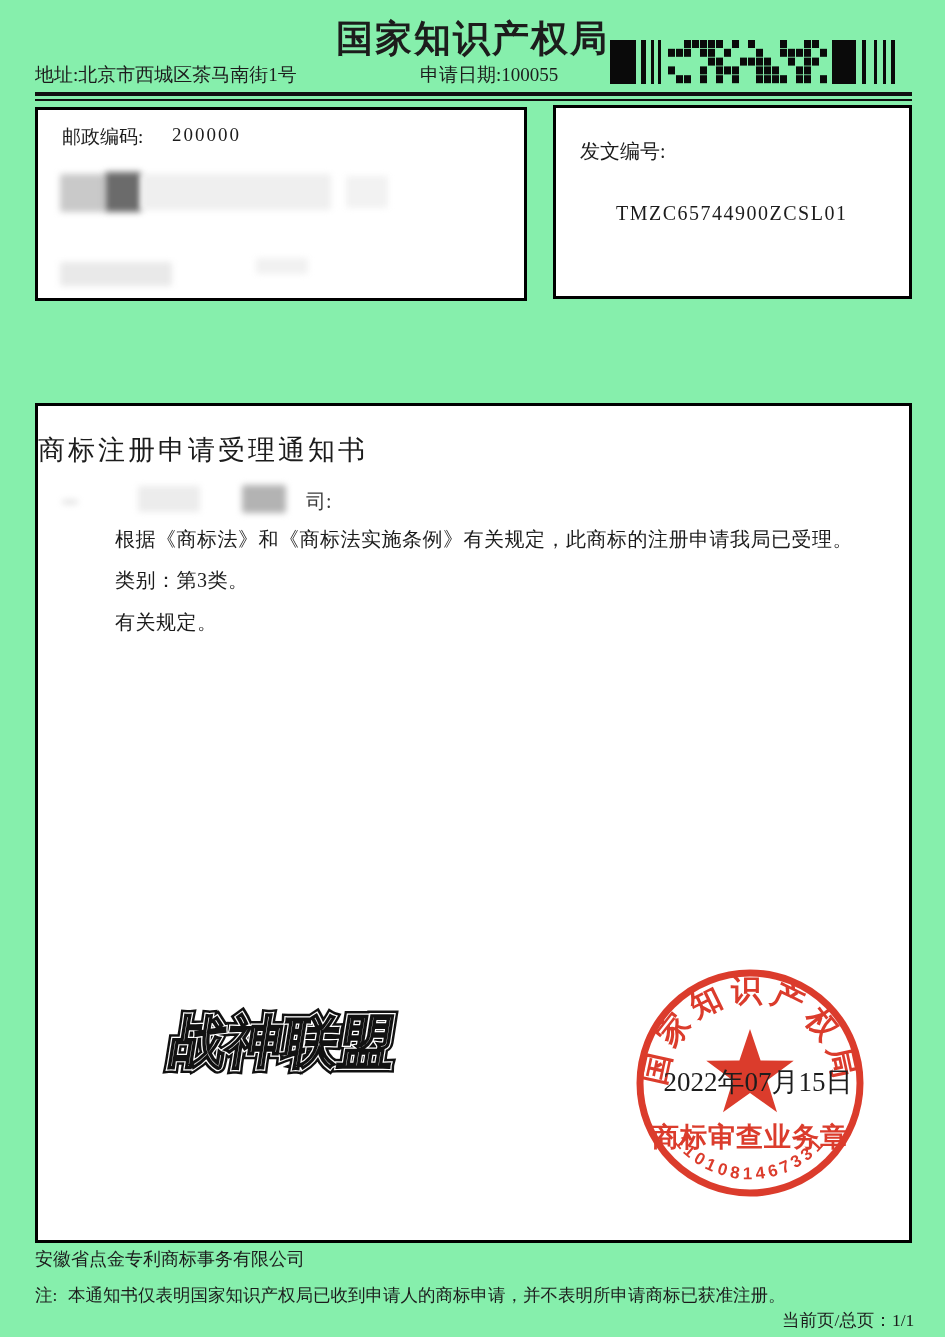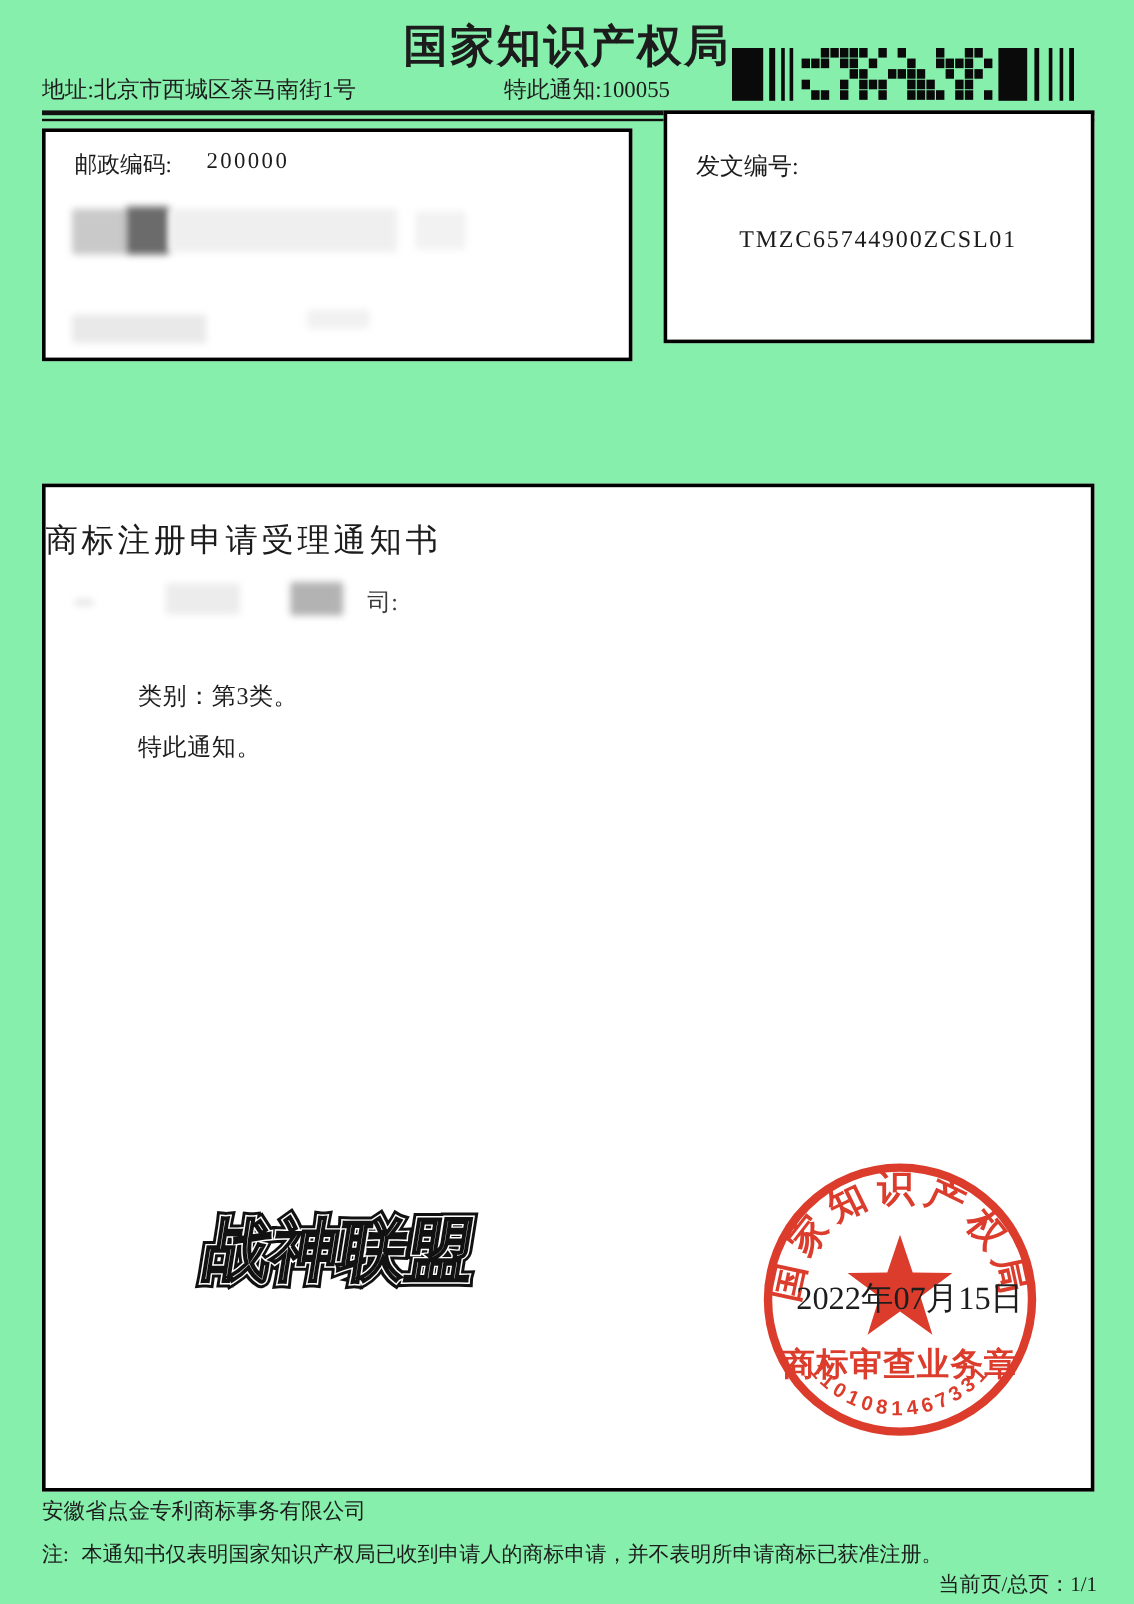--- a/index.html
+++ b/index.html
@@ -11,21 +11,21 @@
   
   #doc-title{left:0;top:14px;width:945px;text-align:center;font-size:37px;font-weight:bold;letter-spacing:2px;}
   #addr-line{left:35px;top:62px;font-size:19px;}
   #postal-line{left:420px;top:62px;font-size:19px;}
   #barcode{left:610px;top:38px;width:296px;height:50px;}
   .rule-thick{left:35px;top:92px;width:877px;height:4px;background:#101010;}
   .rule-thin{left:35px;top:99px;width:877px;height:2px;background:#101010;}
   
   .box{border:3px solid #000;background:#fff;}
   #recipient-box{left:35px;top:107px;width:486px;height:188px;}
-  #issue-box{left:553px;top:92px;width:353px;height:188px;}
+  #issue-box{left:553px;top:105px;width:353px;height:188px;}
   #date-box{left:35px;top:330px;width:871px;height:49px;}
   #main-box{left:35px;top:403px;width:871px;height:834px;}
   .inbox{position:absolute;}
   #recv-postal-label{left:24px;top:14px;font-size:19px;}
   #recv-postal-value{left:134px;top:14px;font-size:19px;letter-spacing:2px;}
   .blur{position:absolute;filter:blur(3px);border-radius:2px;}
   
   #issue-label{left:24px;top:30px;font-size:20px;}
   #issue-value{left:60px;top:94px;font-size:20px;letter-spacing:1.5px;}
   
@@ -49,21 +49,21 @@
   #note-text{left:68px;top:1283px;font-size:17.5px;}
   #page-indicator{left:782px;top:1283px;font-size:17.5px;margin-top:25px;}
 </style>
 </head>
 <body>
 
 <div id="page">
 
   <div class="abs" id="doc-title">国家知识产权局</div>
   <div class="abs" id="addr-line">地址:北京市西城区茶马南街1号</div>
-  <div class="abs" id="postal-line">特此通知:100055</div>
+  <div class="abs" id="postal-line">申请日期:100055</div>
   <svg class="abs" id="barcode" viewBox="0 0 296 50">
       <rect x="0" y="2" width="26" height="44" fill="#0a0a0a"></rect>
       <rect x="31" y="2" width="5" height="44" fill="#0a0a0a"></rect>
       <rect x="41" y="2" width="3" height="44" fill="#0a0a0a"></rect>
       <rect x="48" y="2" width="3" height="44" fill="#0a0a0a"></rect>
       <rect x="58" y="10.8" width="7" height="8" fill="#0a0a0a"></rect>
       <rect x="58" y="28.400000000000002" width="7" height="8" fill="#0a0a0a"></rect>
       <rect x="66" y="10.8" width="7" height="8" fill="#0a0a0a"></rect>
       <rect x="66" y="37.2" width="7" height="8" fill="#0a0a0a"></rect>
       <rect x="74" y="2" width="7" height="8" fill="#0a0a0a"></rect>
@@ -144,22 +144,23 @@
   <div class="abs box" id="main-box">
     <div class="inbox" id="notice-title">商标注册申请受理通知书</div>
 
     <div class="inbox" id="recipient-line">
       <div class="blur" style="left:24px;top:18px;width:16px;height:4px;background:#dcdcdc;"></div>
       <div class="blur" style="left:100px;top:4px;width:62px;height:26px;background:#ececec;"></div>
       <div class="blur" style="left:204px;top:3px;width:44px;height:28px;background:#b3b3b3;"></div>
       <span id="recipient-suffix">司:</span>
     </div>
 
+    <div class="inbox para" id="body-line1">根据《商标法》和《商标法实施条例》有关规定，此商标的注册申请我局已受理。</div>
     <div class="inbox para" id="body-line2">类别：第3类。</div>
-    <div class="inbox para" id="body-line3">特此通知。</div>
+    <div class="inbox para" id="body-line3">有关规定。</div>
 
     <svg class="inbox" id="trademark" viewBox="0 0 290 240">
       <defs>
         <linearGradient id="tmgrad" x1="0" y1="0" x2="0" y2="1">
           <stop offset="0" stop-color="#ffffff"></stop>
           <stop offset="0.55" stop-color="#f1f1f1"></stop>
           <stop offset="1" stop-color="#c9c9c9"></stop>
         </linearGradient>
       </defs>
       <g transform="translate(145,135) skewX(-9)">

